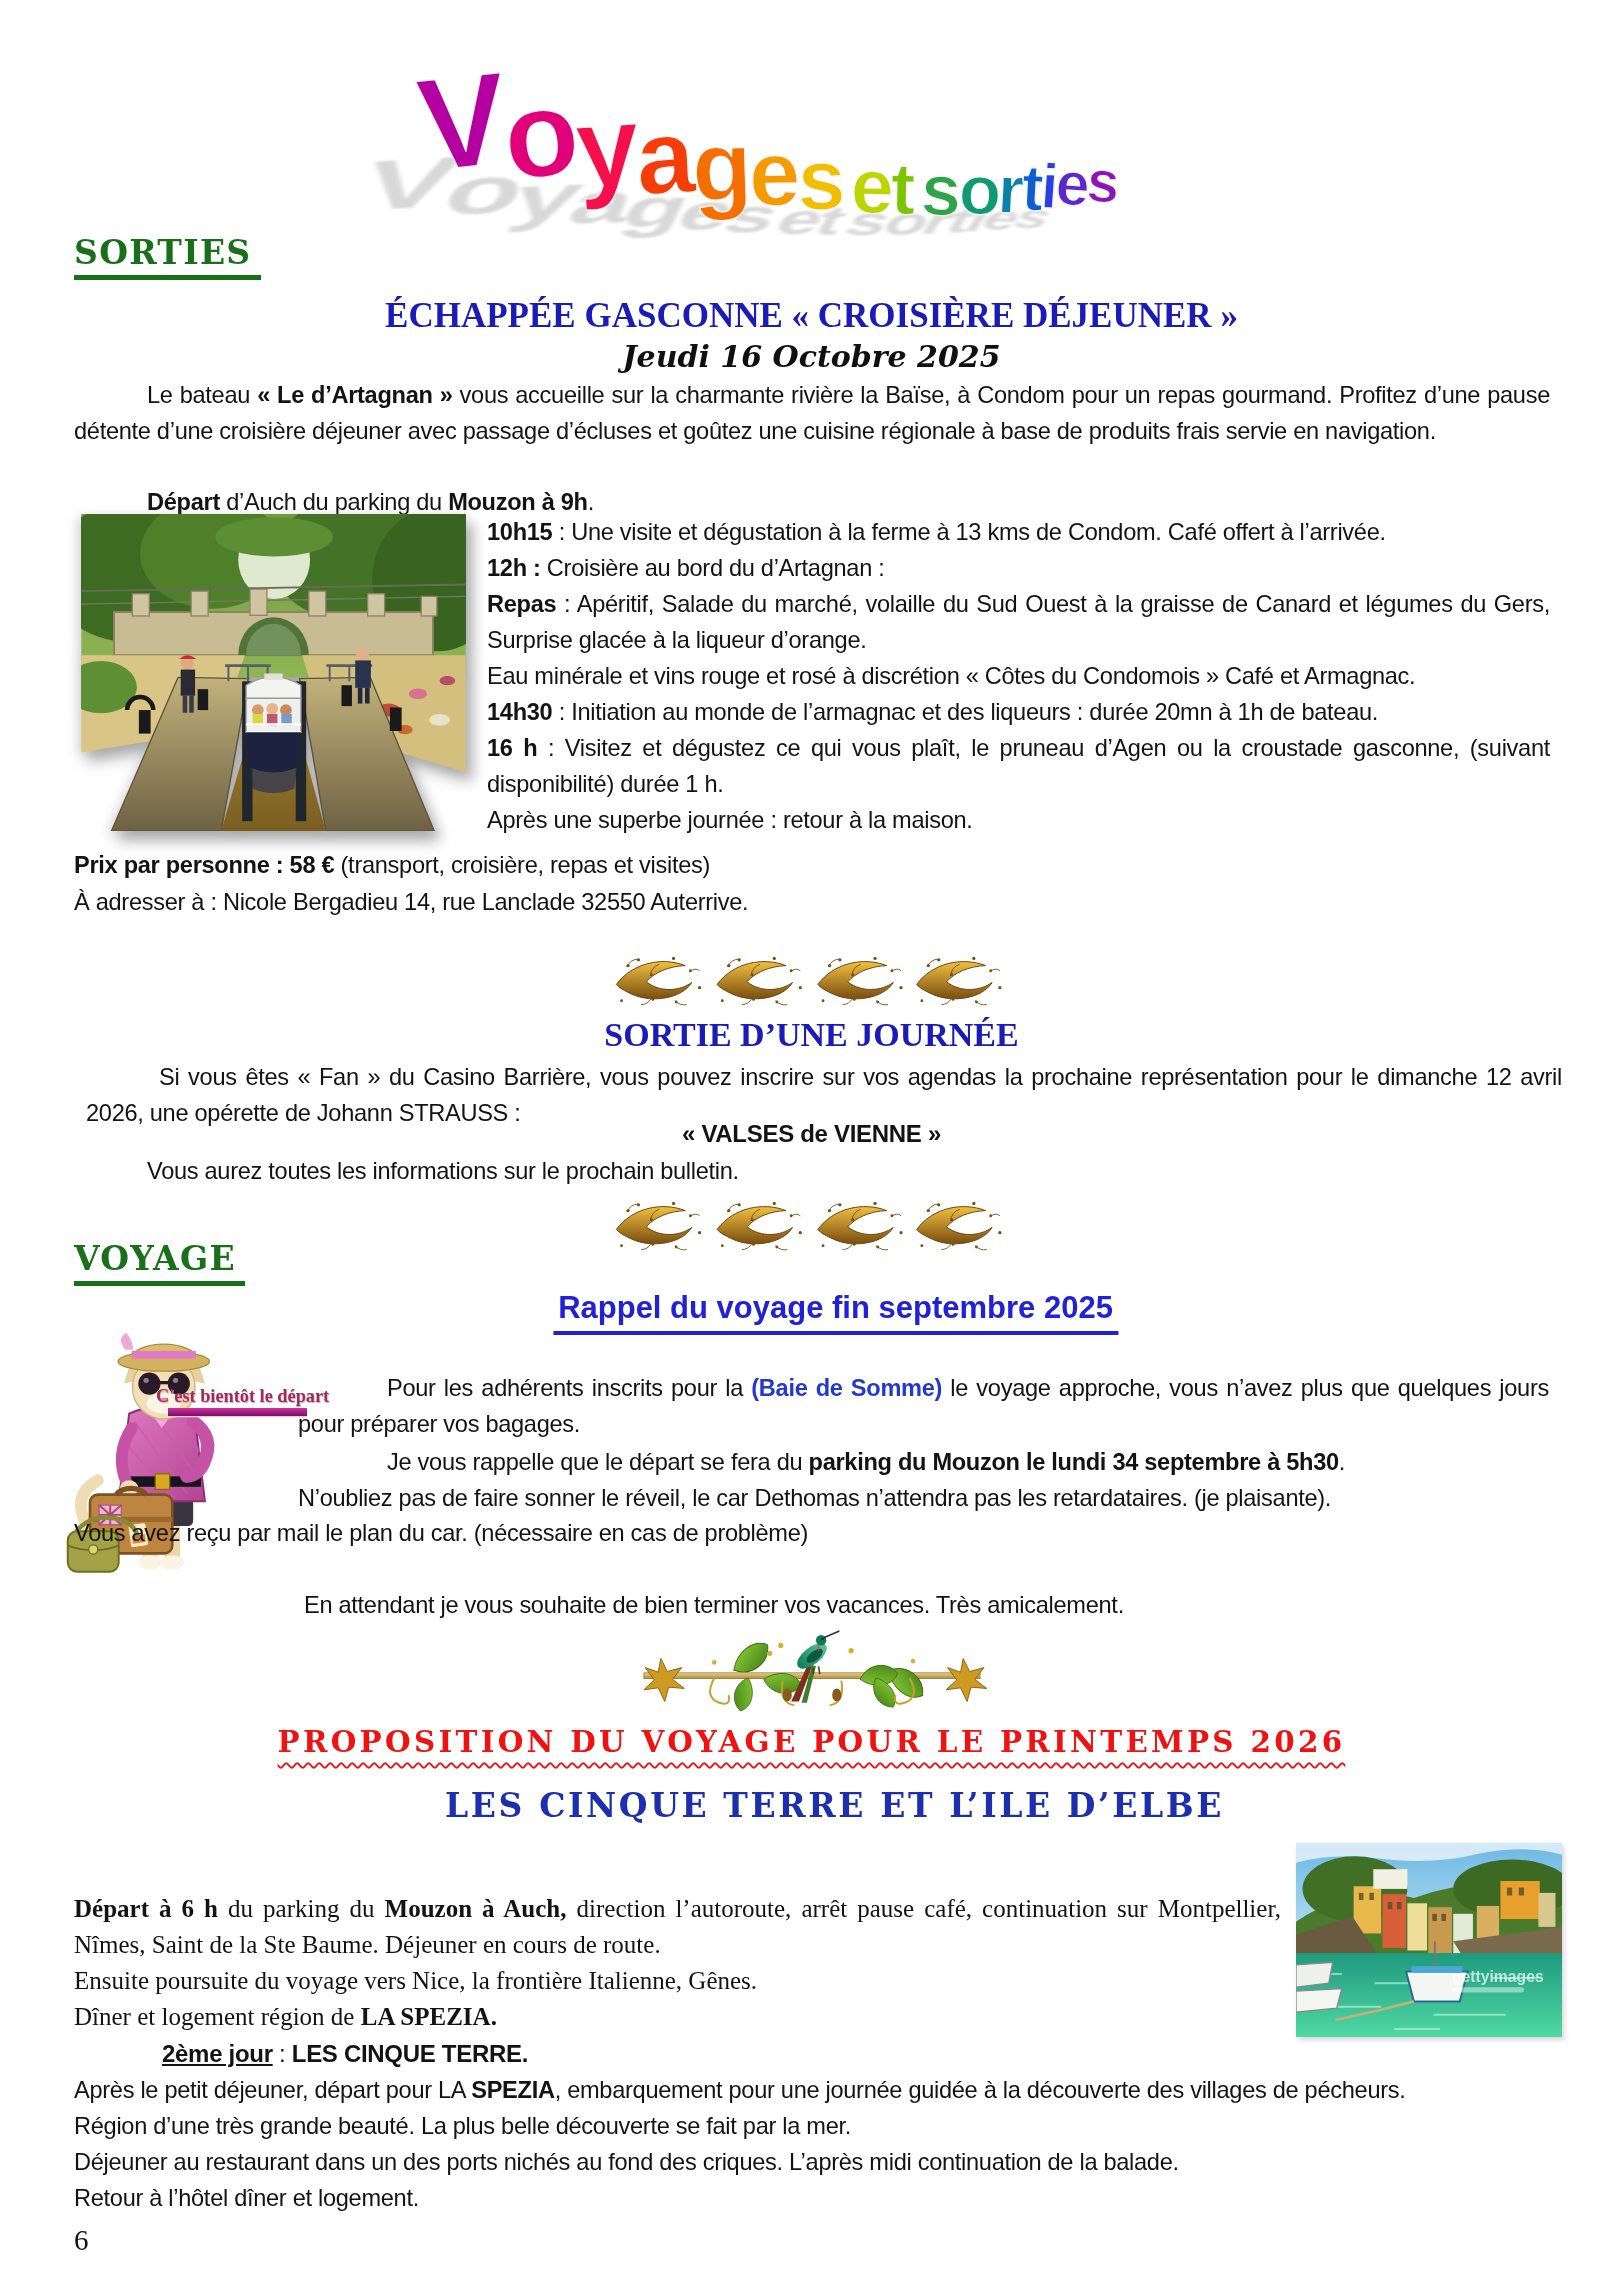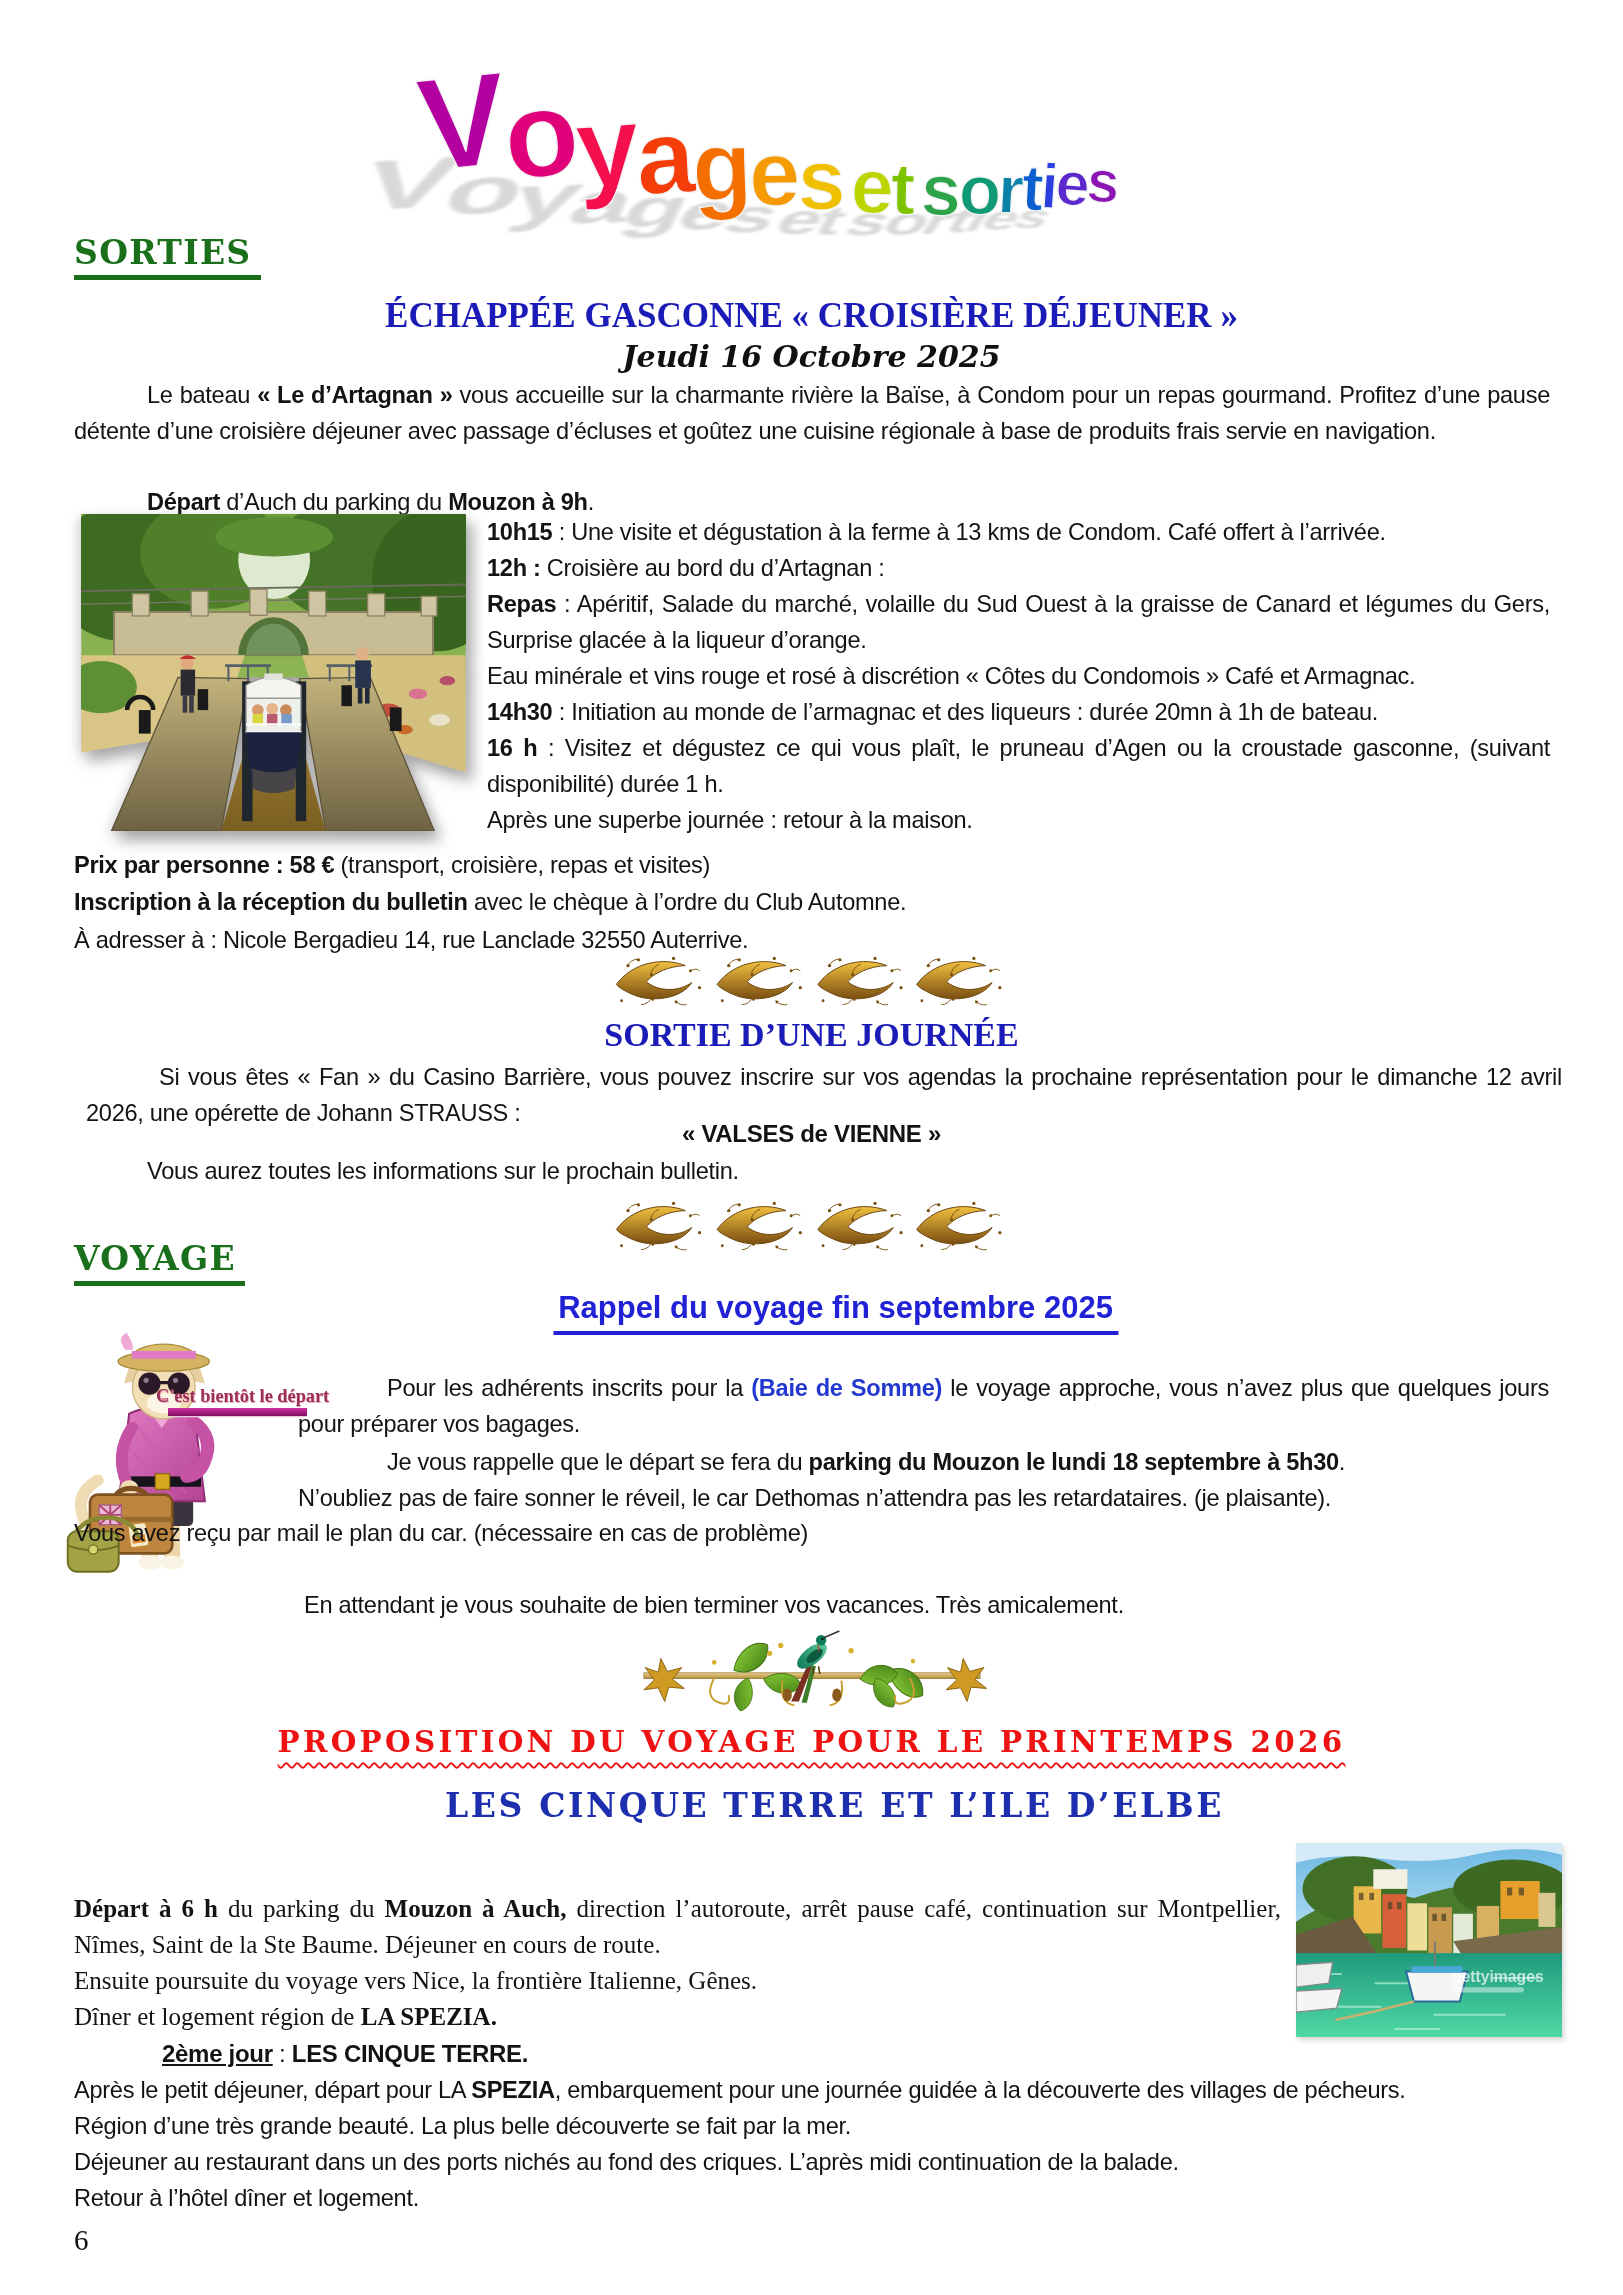--- a/index.html
+++ b/index.html
@@ -195,21 +195,20 @@
     <p class="just"><span class="b">12h :</span><span> Croisière au bord du d’Artagnan :</span></p>
     <p class="just"><span class="b">Repas</span><span> : Apéritif, Salade du marché, volaille du Sud Ouest à la graisse de Canard et légumes du Gers, Surprise glacée à la liqueur d’orange.</span></p>
     <p class="just"><span>Eau minérale et vins rouge et rosé à discrétion « Côtes du Condomois »  Café et Armagnac.</span></p>
     <p class="just"><span class="b">14h30</span><span> : Initiation au monde de l’armagnac et des liqueurs : durée 20mn à 1h de  bateau.</span></p>
     <p class="just"><span class="b">16 h</span><span> : Visitez et dégustez ce qui vous plaît, le pruneau d’Agen ou la croustade gasconne, (suivant disponibilité) durée 1 h.</span></p>
     <p><span>Après une superbe journée : retour à la maison.</span></p>
   </div>
 
   <div class="txt p-price">
     <p><span class="b">Prix par personne : 58 €</span><span>   (transport, croisière, repas et visites)</span></p>
-    <p><span class="b">Inscription à la réception du bulletin</span><span> avec le chèque à l’ordre du Club Automne.</span></p>
     <p><span>À adresser à : Nicole Bergadieu 14, rue Lanclade 32550 Auterrive.</span></p>
   </div>
 
   <div class="div-floral div1a">
     <svg width="399" height="65" viewBox="0 0 610 100">
       <defs>
         <linearGradient id="gold" x1="0" y1="0" x2="0" y2="1">
           <stop offset="0" stop-color="#f0c040"></stop>
             <stop offset="1" stop-color="#7a4e10"></stop>
         </linearGradient>
@@ -320,21 +319,21 @@
       <path d="M30,310 q20,-28 60,-22 q30,6 36,30" fill="none" stroke="#8a8a34" stroke-width="7"></path>
     </svg>
   </div>
 
   <div class="banner">
     <div class="banner-text">C'est bientôt le départ</div>
     <div class="banner-bar"></div>
   </div>
 
   <div class="txt just p-v1"><span>Pour les adhérents inscrits pour la </span><span class="b c-blue">(Baie de Somme)</span><span> le voyage approche, vous n’avez plus que quelques jours pour préparer vos bagages.</span></div>
-  <div class="txt p-v2"><span>Je vous rappelle que le départ se fera du </span><span class="b">parking du Mouzon le lundi 18 septembre à 5h30</span><span>.</span></div>
+  <div class="txt p-v2"><span>Je vous rappelle que le départ se fera du </span><span class="b">parking du Mouzon le lundi 34 septembre à 5h30</span><span>.</span></div>
   <div class="txt p-v3"><span>N’oubliez pas de faire sonner le réveil, le car Dethomas n’attendra pas les retardataires. (je plaisante).</span></div>
   <div class="txt p-v4"><span>Vous avez reçu par mail le plan du car. (nécessaire en cas de problème)</span></div>
   <div class="txt p-v6"><span>En attendant je vous souhaite de bien terminer vos vacances. Très amicalement.</span></div>
 
   <div class="div-floral div-bird">
     <svg width="353" height="101" viewBox="0 0 540 155">
       <defs>
         <linearGradient id="leafg" x1="0" y1="0" x2="1" y2="1">
           <stop offset="0" stop-color="#8fd13a"></stop>
             <stop offset="1" stop-color="#3f7d14"></stop>

